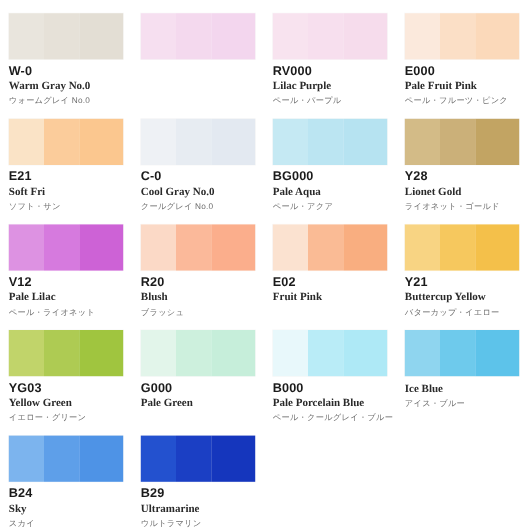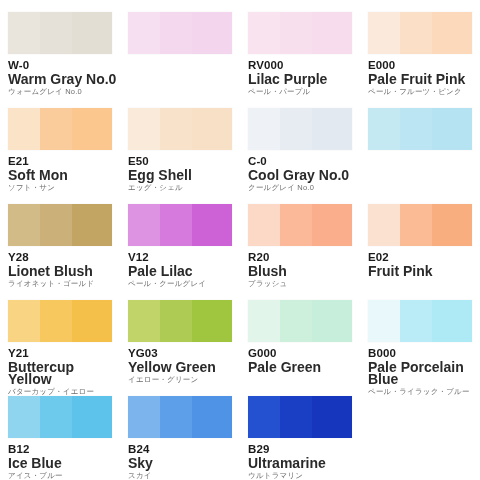--- a/index.html
+++ b/index.html
@@ -36,26 +36,27 @@
     width:110px;
   }
   .code {
     font-size:11.5px;
     font-weight:bold;
     color:#1b1b1b;
     line-height:13px;
     letter-spacing:0.1px;
   }
   .en {
-    font-size:14px;
+    font-size:10px;
     font-weight:bold;
     color:#2a2a2a;
     line-height:12px;
     margin-top:1px;
     letter-spacing:0px;
+    font-family:Liberation Serif, serif;
   }
   .jp {
     font-size:7.5px;
     font-weight:normal;
     color:#6d6d6d;
     line-height:11px;
     margin-top:1px;
     letter-spacing:0.2px;
   }
 </style>
@@ -107,77 +108,70 @@
       </div>
     </div>
     <div class="cell">
       <div class="swatch">
         <div class="band b1" style="background: rgb(250, 227, 198);"></div>
         <div class="band b2" style="background: rgb(251, 204, 155);"></div>
         <div class="band b3" style="background: rgb(251, 199, 143);"></div>
       </div>
       <div class="labels">
         <div class="code">E21</div>
-        <div class="en">Soft Mon</div>
+        <div class="en">Soft Fri</div>
         <div class="jp">ソフト・サン</div>
-      </div>
-    </div>
-    <div class="cell">
-      <div class="swatch">
-        <div class="band b1" style="background: rgb(250, 234, 218);"></div>
-        <div class="band b2" style="background: rgb(248, 226, 202);"></div>
-        <div class="band b3" style="background: rgb(247, 224, 198);"></div>
-      </div>
-      <div class="labels">
-        <div class="code">E50</div>
-        <div class="en">Egg Shell</div>
-        <div class="jp">エッグ・シェル</div>
       </div>
     </div>
     <div class="cell">
       <div class="swatch">
         <div class="band b1" style="background: rgb(238, 241, 245);"></div>
         <div class="band b2" style="background: rgb(231, 236, 242);"></div>
         <div class="band b3" style="background: rgb(227, 233, 241);"></div>
       </div>
       <div class="labels">
         <div class="code">C-0</div>
         <div class="en">Cool Gray No.0</div>
         <div class="jp">クールグレイ No.0</div>
       </div>
     </div>
     <div class="cell">
       <div class="swatch">
         <div class="band b1" style="background: rgb(197, 233, 243);"></div>
         <div class="band b2" style="background: rgb(187, 229, 242);"></div>
         <div class="band b3" style="background: rgb(182, 227, 241);"></div>
       </div>
+      <div class="labels">
+        <div class="code">BG000</div>
+        <div class="en">Pale Aqua</div>
+        <div class="jp">ペール・アクア</div>
+      </div>
     </div>
     <div class="cell">
       <div class="swatch">
         <div class="band b1" style="background: rgb(211, 187, 135);"></div>
         <div class="band b2" style="background: rgb(203, 176, 121);"></div>
         <div class="band b3" style="background: rgb(194, 164, 99);"></div>
       </div>
       <div class="labels">
         <div class="code">Y28</div>
-        <div class="en">Lionet Blush</div>
+        <div class="en">Lionet Gold</div>
         <div class="jp">ライオネット・ゴールド</div>
       </div>
     </div>
     <div class="cell">
       <div class="swatch">
         <div class="band b1" style="background: rgb(221, 146, 226);"></div>
         <div class="band b2" style="background: rgb(214, 122, 222);"></div>
         <div class="band b3" style="background: rgb(205, 98, 214);"></div>
       </div>
       <div class="labels">
         <div class="code">V12</div>
         <div class="en">Pale Lilac</div>
-        <div class="jp">ペール・クールグレイ</div>
+        <div class="jp">ペール・ライオネット</div>
       </div>
     </div>
     <div class="cell">
       <div class="swatch">
         <div class="band b1" style="background: rgb(251, 217, 198);"></div>
         <div class="band b2" style="background: rgb(251, 185, 154);"></div>
         <div class="band b3" style="background: rgb(251, 174, 140);"></div>
       </div>
       <div class="labels">
         <div class="code">R20</div>
@@ -233,31 +227,30 @@
     </div>
     <div class="cell">
       <div class="swatch">
         <div class="band b1" style="background: rgb(232, 248, 251);"></div>
         <div class="band b2" style="background: rgb(185, 236, 247);"></div>
         <div class="band b3" style="background: rgb(174, 233, 246);"></div>
       </div>
       <div class="labels">
         <div class="code">B000</div>
         <div class="en">Pale Porcelain Blue</div>
-        <div class="jp">ペール・ライラック・ブルー</div>
+        <div class="jp">ペール・クールグレイ・ブルー</div>
       </div>
     </div>
     <div class="cell">
       <div class="swatch">
         <div class="band b1" style="background: rgb(143, 213, 239);"></div>
         <div class="band b2" style="background: rgb(110, 202, 236);"></div>
         <div class="band b3" style="background: rgb(93, 195, 234);"></div>
       </div>
       <div class="labels">
-        <div class="code">B12</div>
         <div class="en">Ice Blue</div>
         <div class="jp">アイス・ブルー</div>
       </div>
     </div>
     <div class="cell">
       <div class="swatch">
         <div class="band b1" style="background: rgb(124, 180, 238);"></div>
         <div class="band b2" style="background: rgb(94, 159, 233);"></div>
         <div class="band b3" style="background: rgb(78, 147, 230);"></div>
       </div>

